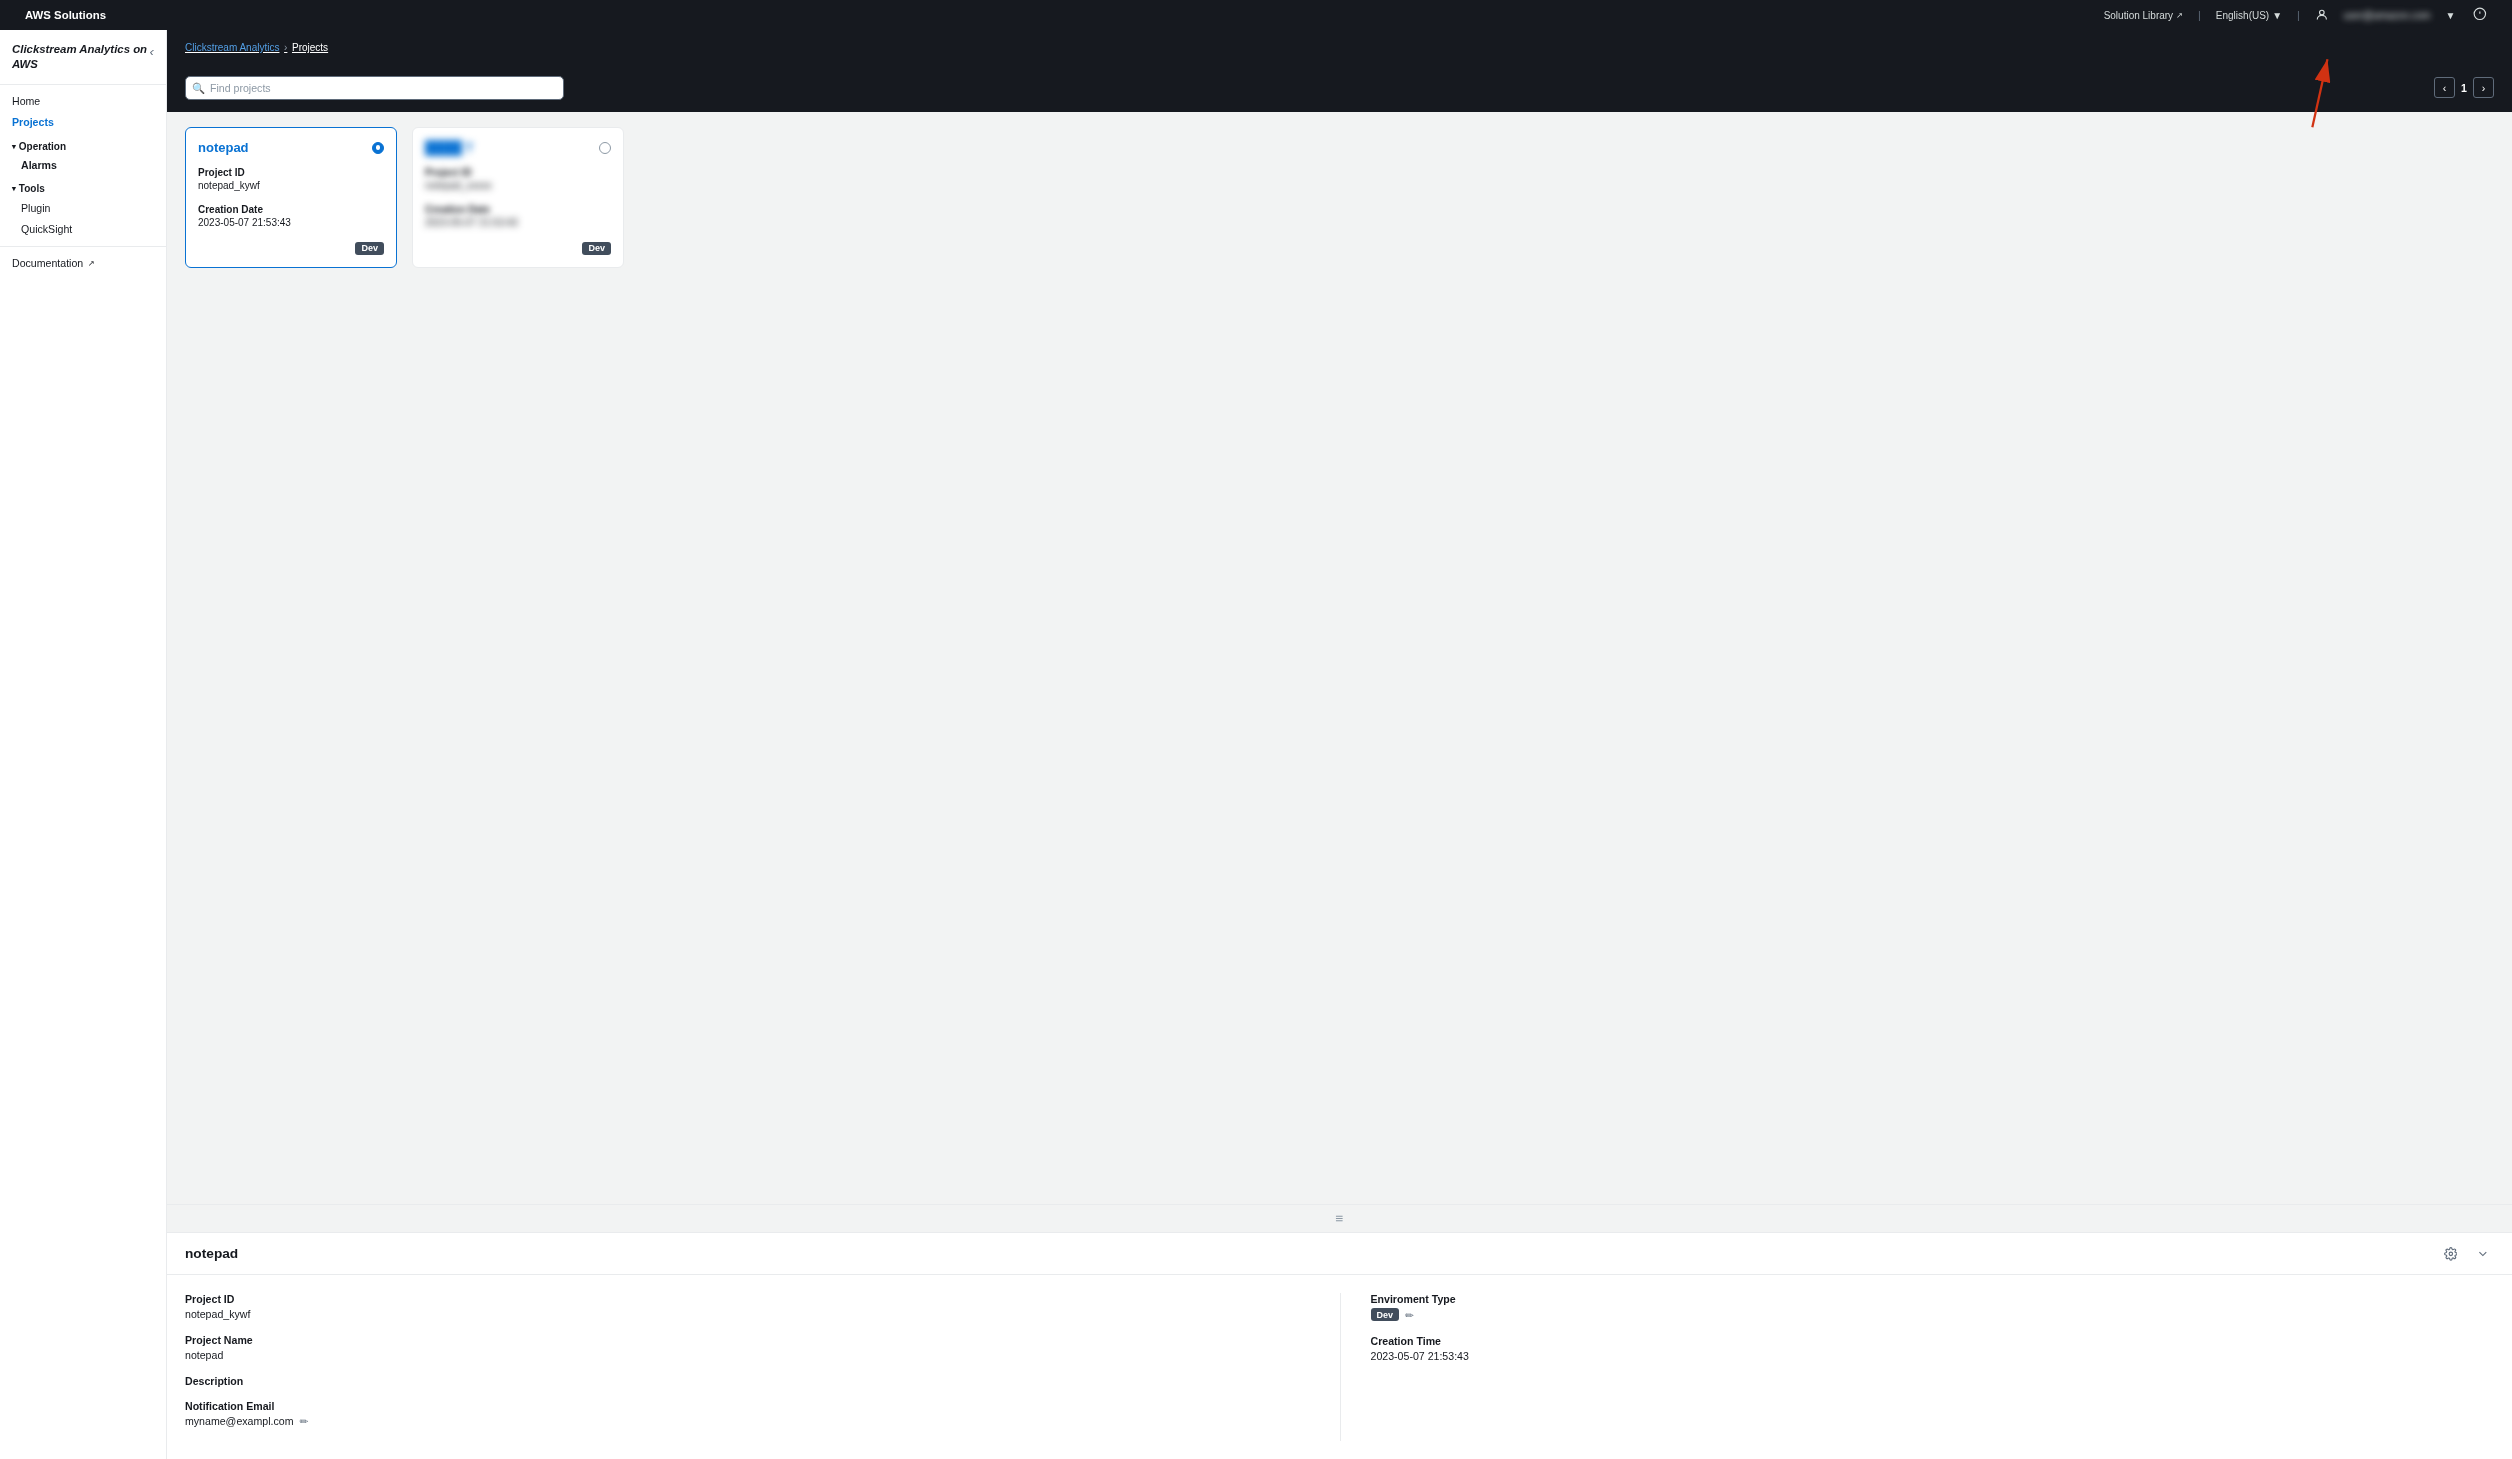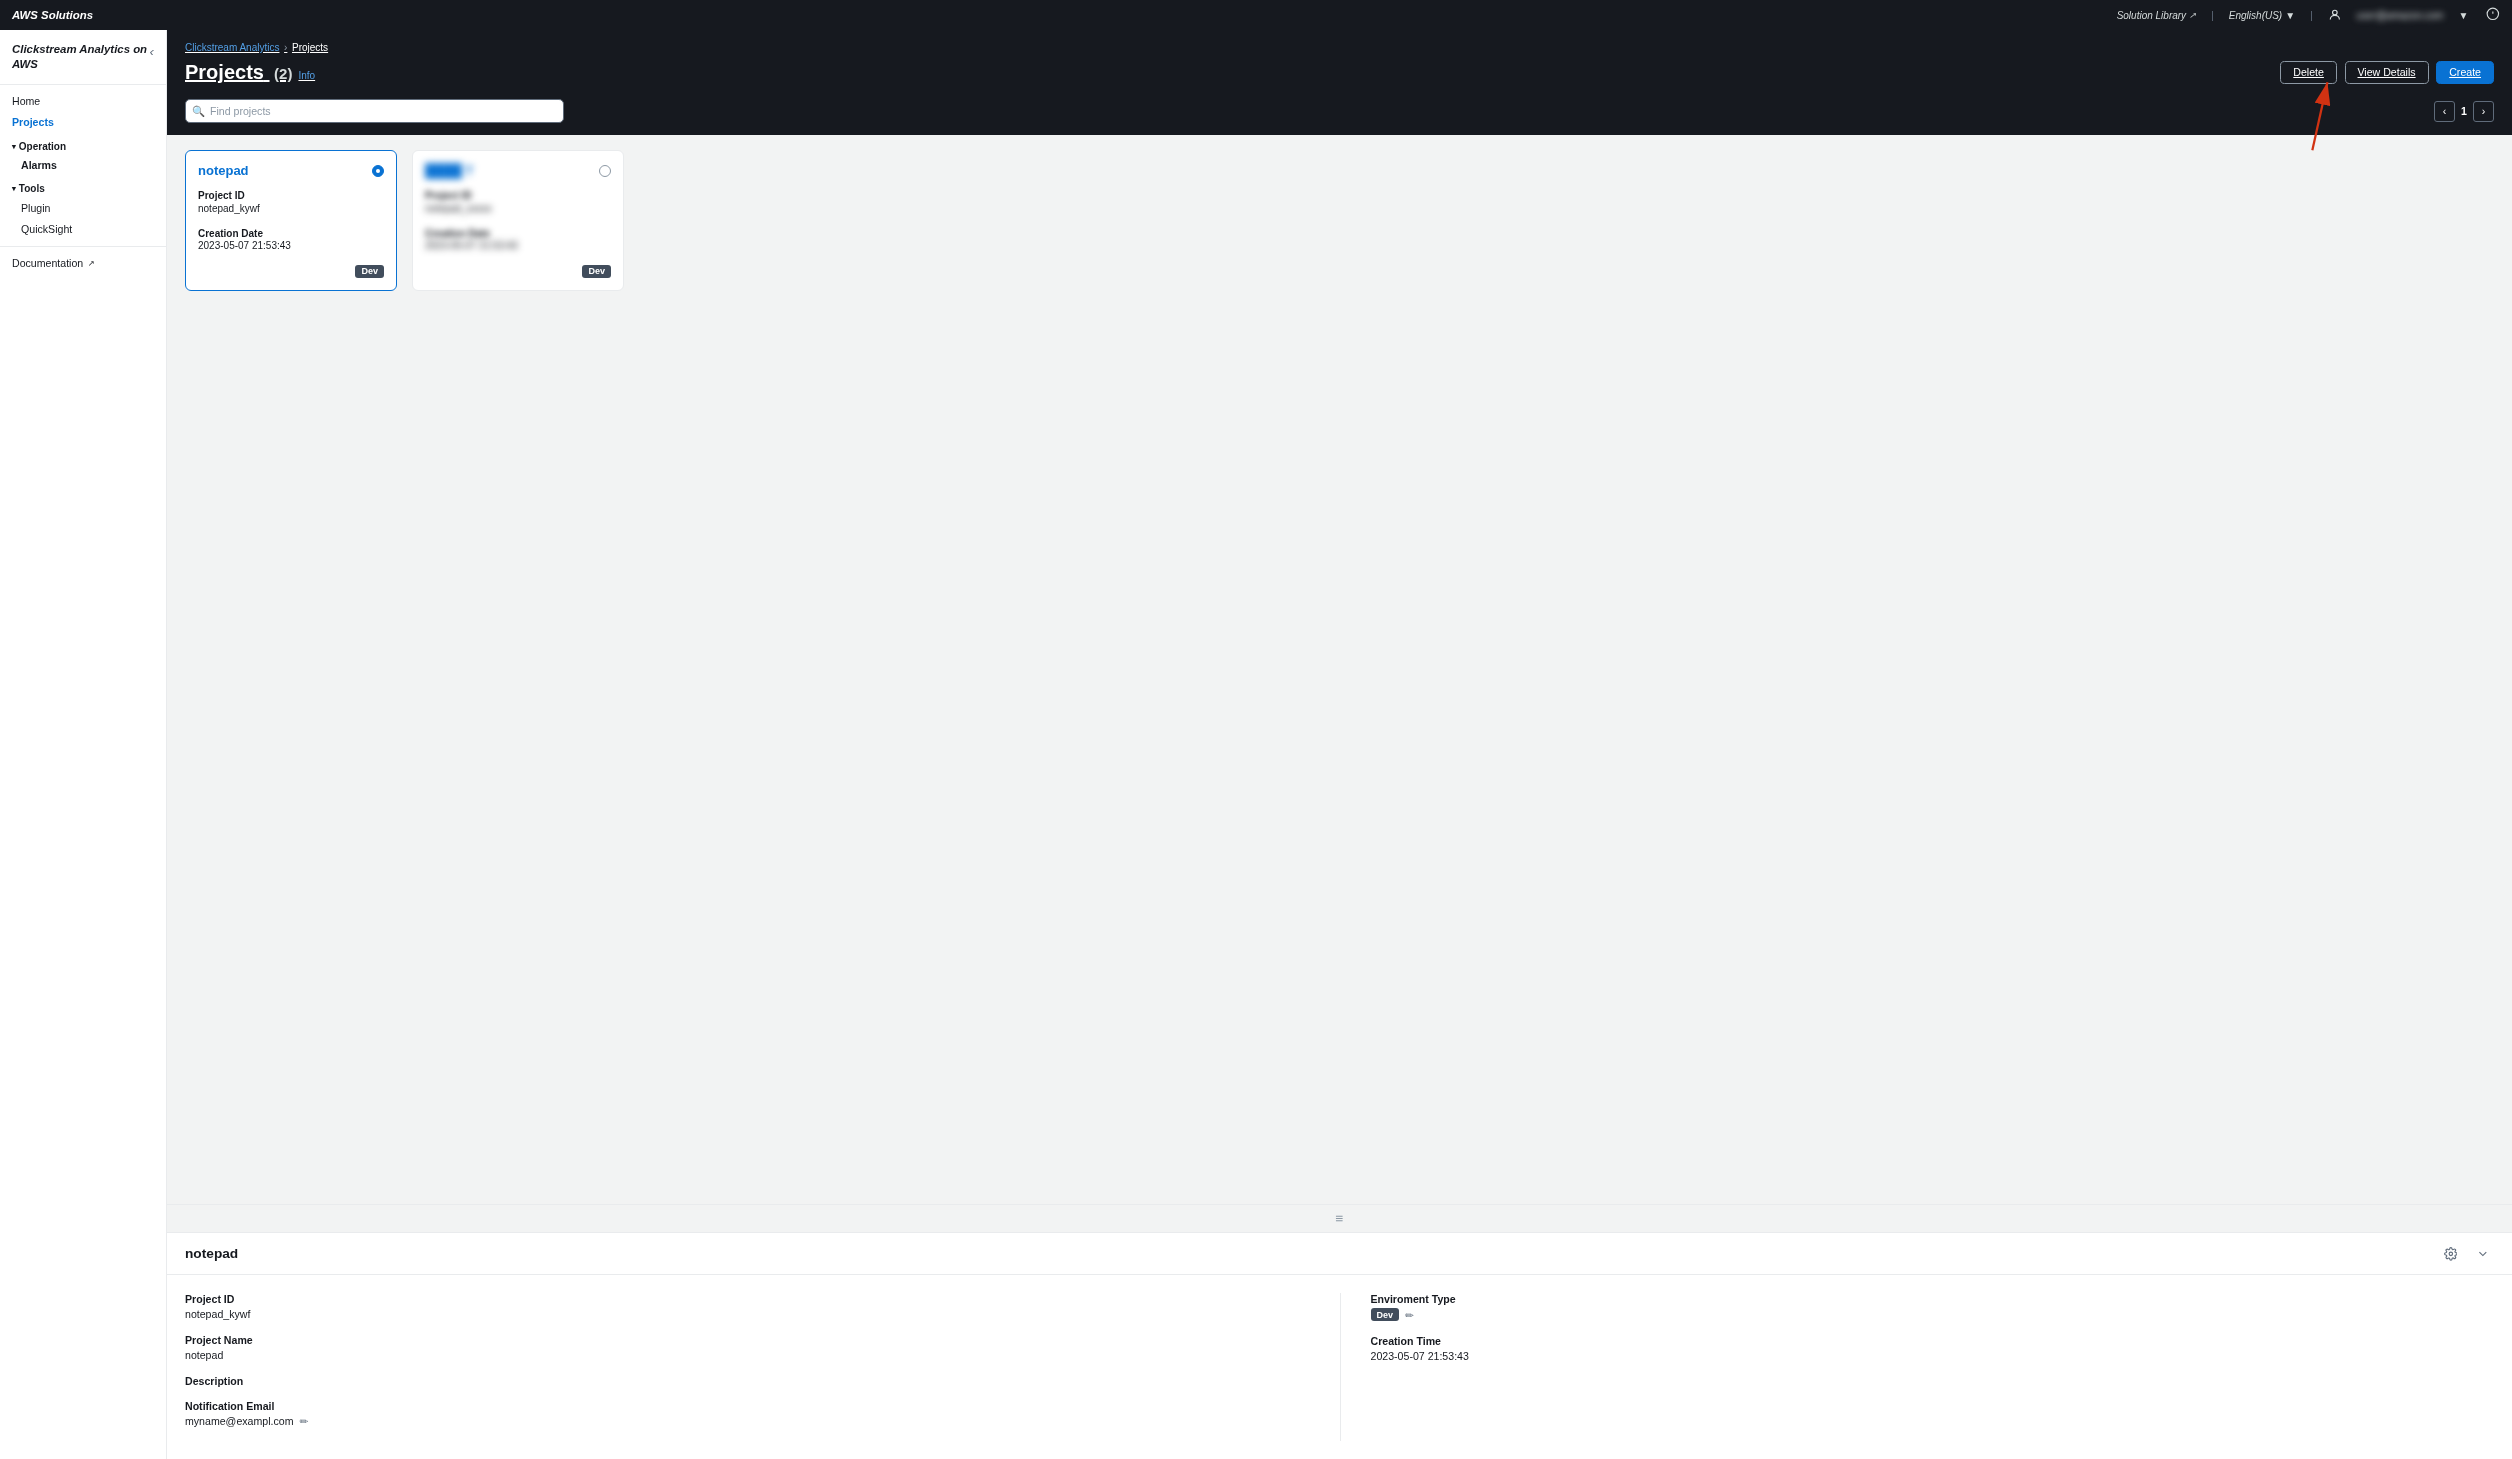--- a/index.html
+++ b/index.html
@@ -5,23 +5,22 @@
     * { box-sizing: border-box; margin: 0; padding: 0; }
     body { font-family: -apple-system, BlinkMacSystemFont, 'Segoe UI', Arial, sans-serif; background: #f2f3f3; color: #16191f; font-size: 10.6px; }
 
     
     .top-nav {
       background: #16191f;
       color: #fff;
       display: flex;
       align-items: center;
       height: 30px;
-      padding: 0 12px;
+      padding: 0 25px;
       justify-content: space-between;
-      font-style: italic;
     }
     .top-nav-left { font-weight: 700; font-size: 11.4px; color: #fff; }
     .top-nav-right { display: flex; align-items: center; gap: 15px; }
     .top-nav-link {
       color: #d5dbdb;
       font-size: 10px;
       cursor: pointer;
       display: flex;
       align-items: flex-start;
       gap: 3px;
@@ -370,34 +369,20 @@
   </div>
 
   <div class="main-content">
 
     <div class="content-header">
       <div class="breadcrumb">
         <span class="breadcrumb-link">Clickstream Analytics</span>
         <span class="breadcrumb-sep">›</span>
         <span class="breadcrumb-current">Projects</span>
       </div>
-      <div class="page-title-row">
-        <div class="page-title-left">
-          <h1 class="page-title">
-            <span>Projects</span>
-            <span class="page-count" style="font-size:15px; margin-left:4.6px;">(2)</span>
-          </h1>
-          <span class="page-info-link">Info</span>
-        </div>
-        <div class="header-actions">
-          <button class="btn btn-normal">Delete</button>
-          <button class="btn btn-normal">View Details</button>
-          <button class="btn btn-primary">Create</button>
-        </div>
-      </div>
     </div>
 
     <div class="search-row">
       <div class="search-input-wrap">
         <span class="search-icon-el">🔍</span>
         <input class="search-input" type="text" placeholder="Find projects" style="">
       </div>
       <div class="pagination">
         <button class="page-btn">‹</button>
         <span class="page-num">1</span>

